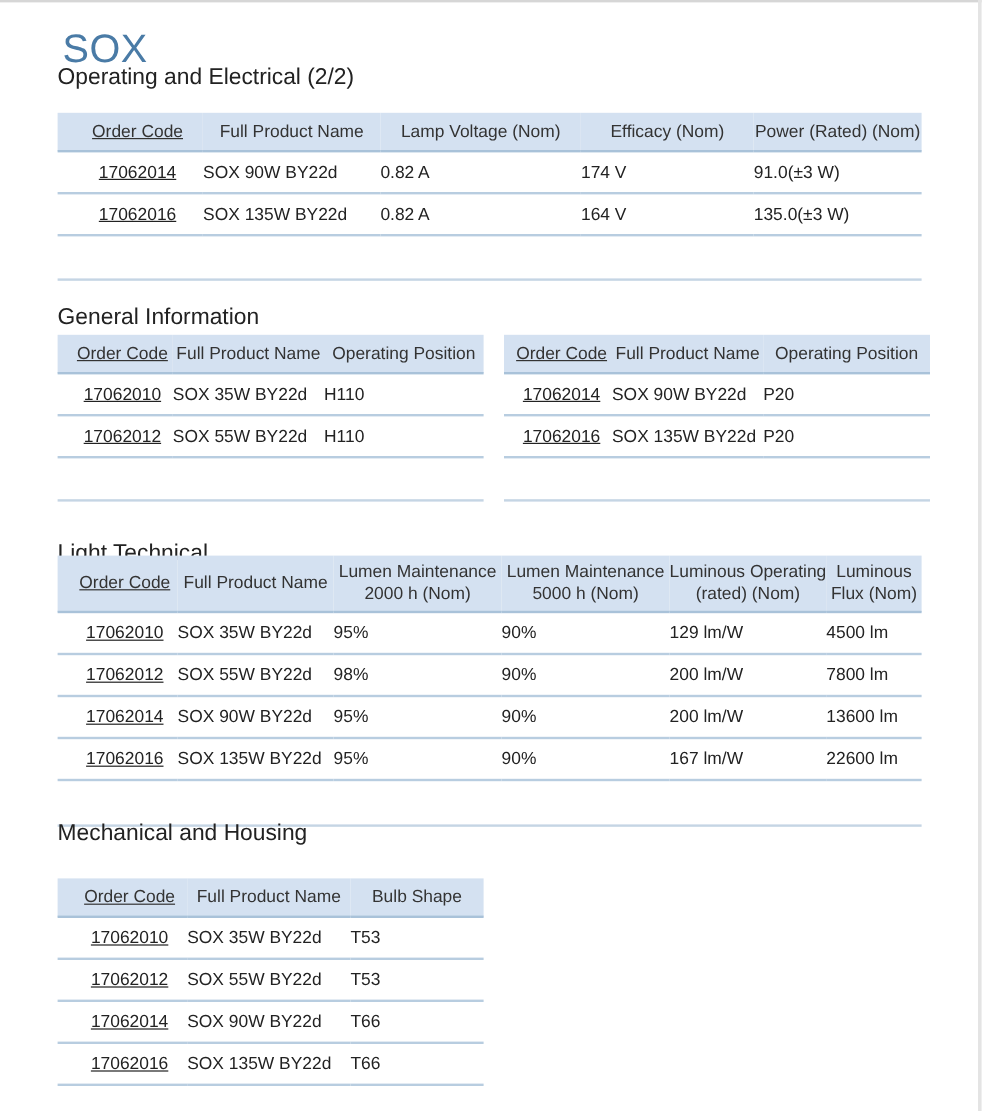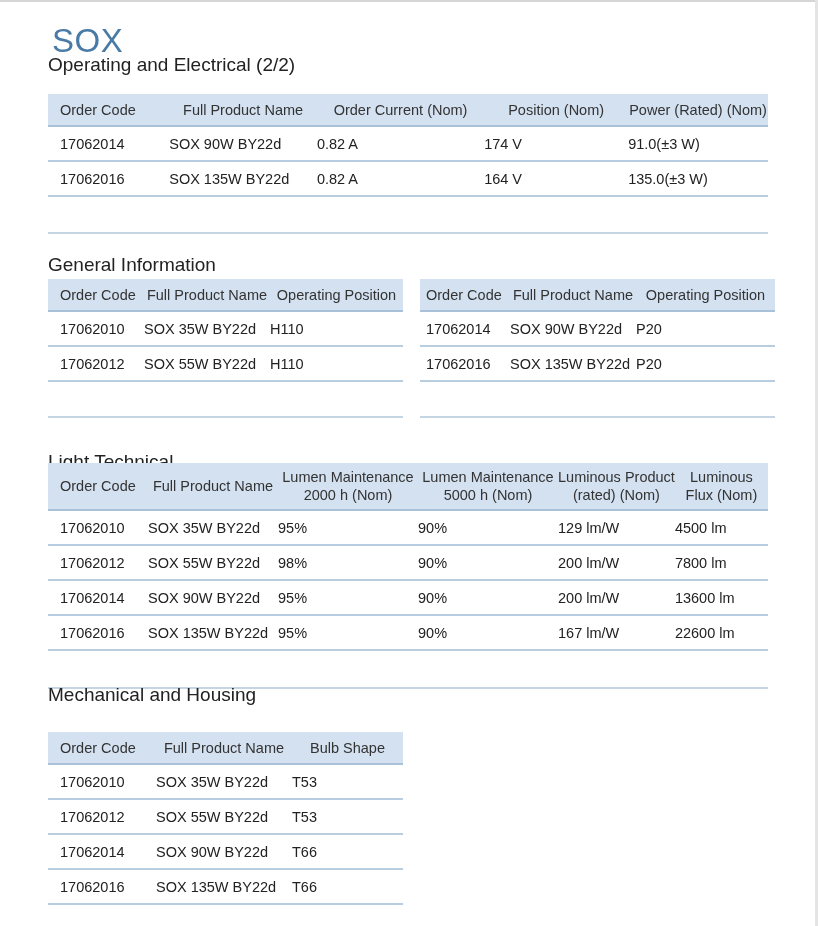--- a/index.html
+++ b/index.html
@@ -8,41 +8,41 @@
     font-family: "Liberation Sans", sans-serif; color: #222; position: relative;
   }
   .topline { position: absolute; left: 0; top: 0; width: 818px; height: 2px; background: #d6d6d6; }
   .rightbar { position: absolute; right: 0; top: 0; width: 3px; height: 926px; background: #e4e4e4; }
   .page { position: absolute; left: 48px; top: 0; width: 728px; }
   h1 { margin: 4px; position: absolute; top: 18px; left: 0; font-size: 33px; font-weight: normal; color: #4a7ba6; letter-spacing: 0.5px; }
   h2 { margin: 0; font-size: 19px; font-weight: normal; color: #222; position: absolute; left: 0; }
   table { border-collapse: collapse; position: absolute; font-size: 14.5px; }
   th { background: #d4e1f1; font-weight: normal; color: #333; border-bottom: 2px solid #a9c2d9; padding: 0; white-space: nowrap; line-height: 18px; }
   td { border-bottom: 2px solid #b8cde0; padding: 0; white-space: nowrap; color: #222; }
-  .l { text-align: left; padding-left: 12px; }
+  .l { text-align: center; padding-left: 12px; text-decoration: underline; }
   .c { }
   .sep { position: absolute; height: 2px; background: #c5d5e4; }
 </style>
 </head>
 <body>
 
 <div class="topline"></div>
 <div class="rightbar"></div>
 
 <div class="page">
   <h1>SOX</h1>
 
   <h2 style="top:54px">Operating and Electrical (2/2)</h2>
   <table style="top:94px; left:0; width:720px;">
     <thead>
       <tr style="height:32px">
         <th class="l" style="width:112px">Order Code</th>
         <th class="c" style="width:150px">Full Product Name</th>
-        <th class="c" style="width:170px">Order Current (Nom)</th>
-        <th class="c" style="width:148px">Position (Nom)</th>
+        <th class="c" style="width:170px">Lamp Voltage (Nom)</th>
+        <th class="c" style="width:148px">Efficacy (Nom)</th>
         <th class="c" style="width:140px">Power (Rated) (Nom)</th>
       </tr>
     </thead>
     <tbody>
       <tr style="height:35px">
         <td class="l">17062014</td>
         <td class="c">SOX 90W BY22d</td>
         <td class="c">0.82 A</td>
         <td class="c">174 V</td>
         <td class="c">91.0(±3 W)</td>
@@ -105,21 +105,21 @@
   <div class="sep" style="top:416px; left:372px; width:355px;"></div>
 
   <h2 style="top:451px">Light Technical</h2>
   <table style="top:463px; left:0; width:720px;">
     <thead>
       <tr style="height:47px">
         <th class="l" style="width:88px"><span>Order Code</span></th>
         <th class="c" style="width:130px"><span>Full Product Name</span></th>
         <th class="c" style="width:140px"><span>Lumen Maintenance</span><br><span>2000 h (Nom)</span></th>
         <th class="c" style="width:140px"><span>Lumen Maintenance</span><br><span>5000 h (Nom)</span></th>
-        <th class="c" style="width:100px"><span>Luminous Product</span><br><span>(rated) (Nom)</span></th>
+        <th class="c" style="width:100px"><span>Luminous Operating</span><br><span>(rated) (Nom)</span></th>
         <th class="c"><span>Luminous</span><br><span>Flux (Nom)</span></th>
       </tr>
     </thead>
     <tbody>
       <tr style="height:35px">
         <td class="l">17062010</td>
         <td class="c">SOX 35W BY22d</td>
         <td class="c">95%</td>
         <td class="c">90%</td>
         <td class="c">129 lm/W</td>

